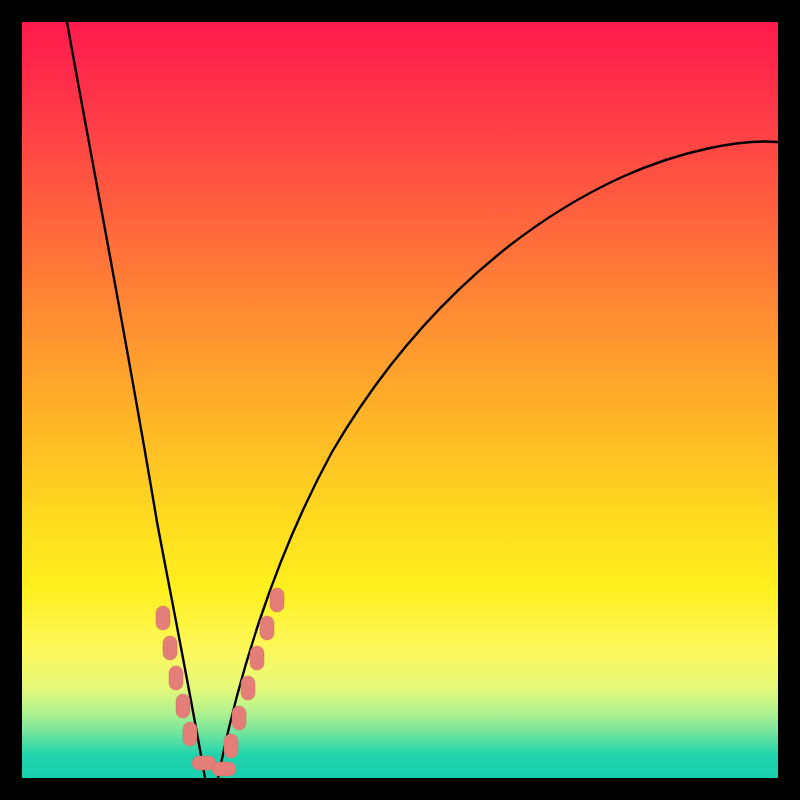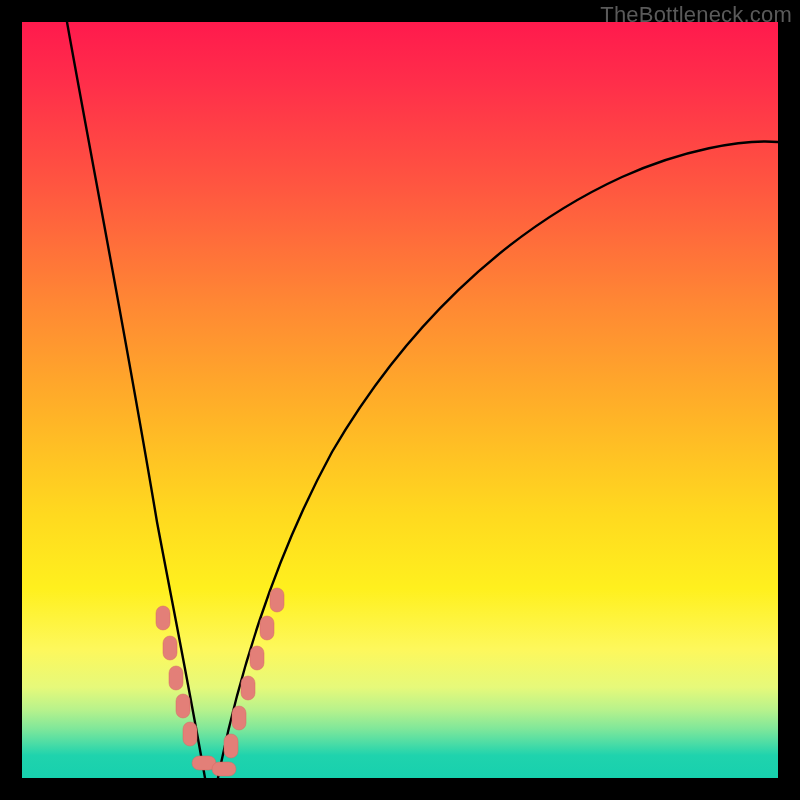--- a/index.html
+++ b/index.html
@@ -60,21 +60,20 @@
   svg.curves {
     position: absolute;
     inset: 0;
   }
 </style>
 </head>
 <body>
 
 <div class="frame">
 
-  <div class="watermark">TheBottleneck.com</div>
 
   <div class="plot">
     <div class="gradient"></div>
 
     <svg class="curves" viewBox="0 0 756 756" preserveAspectRatio="none">
 
       <path d="M 45 0
                C 70 140, 105 320, 135 500
                C 152 590, 168 670, 183 756" stroke="#000" stroke-width="2.4" fill="none" stroke-linecap="round"></path>
 

